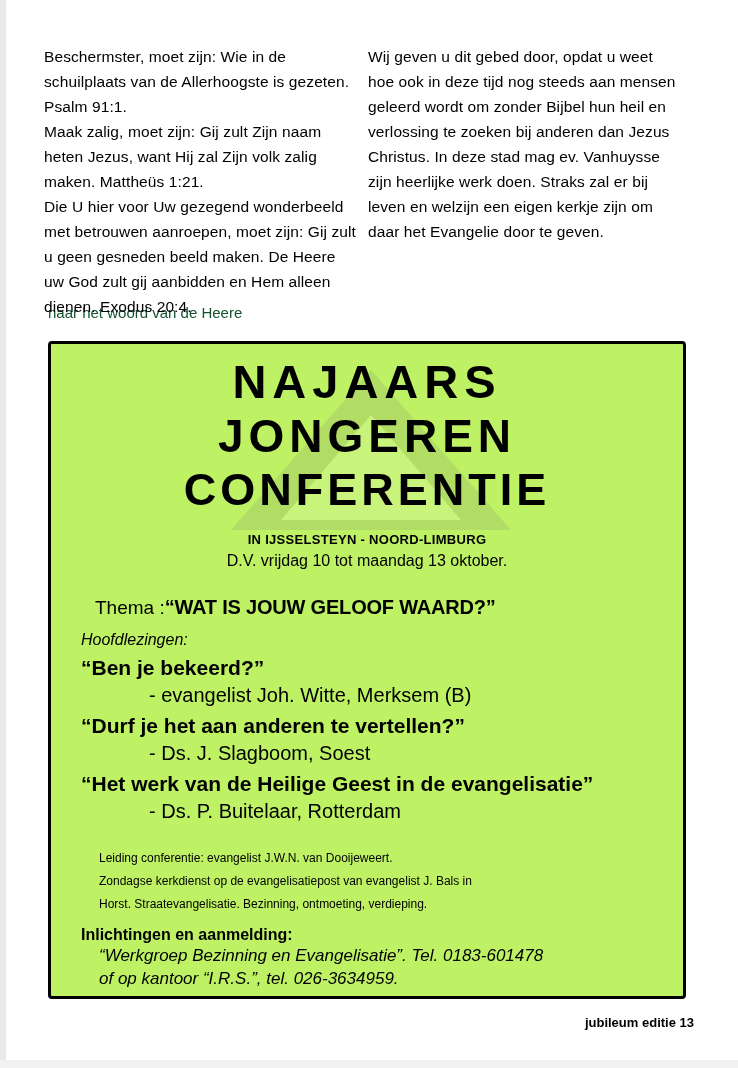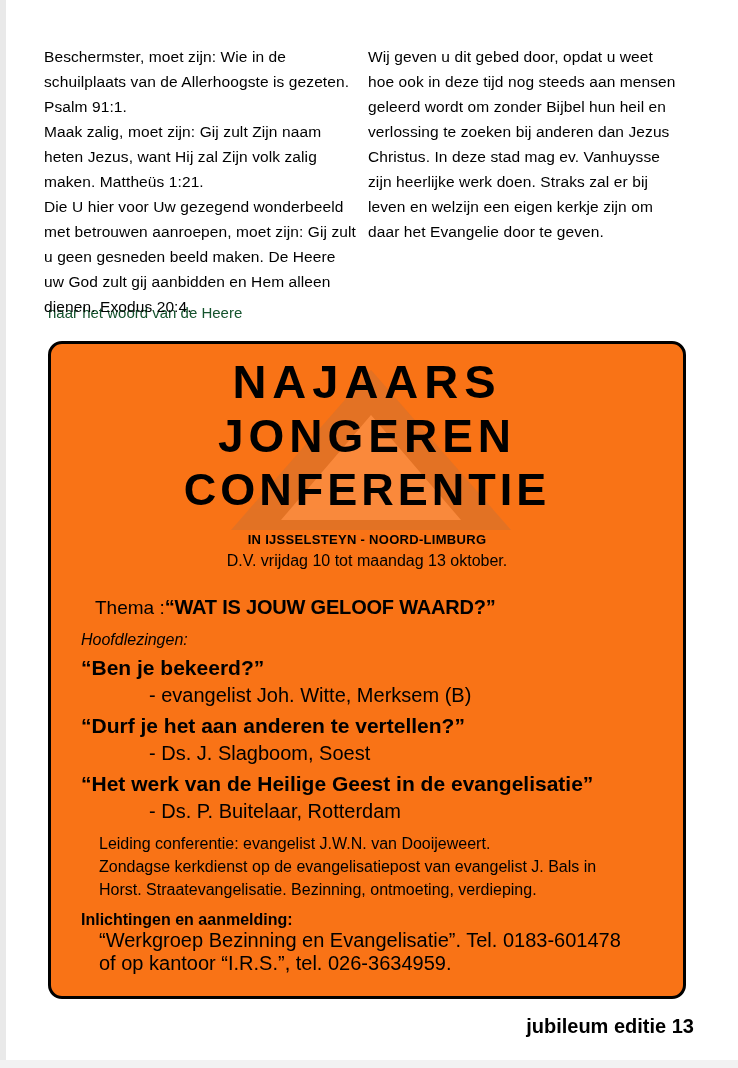--- a/index.html
+++ b/index.html
@@ -73,22 +73,22 @@
   }
 
   
   .ad-box {
     position: relative;
     margin-top: 22px;
     margin-left: 4px;
     width: 632px;
     height: 652px;
     border: 3px solid #000;
-    border-radius: 14px;
-    background: #f97316;
+    border-radius: 4px;
+    background: #bef264;
     overflow: hidden;
   }
   .ad-inner {
     position: absolute;
     inset: 0;
     padding: 14px 26px 0 26px;
   }
   .watermark {
     position: absolute;
     left: 170px;
@@ -145,42 +145,43 @@
     margin-top: 7px;
     padding-left: 4px;
   }
   .lecture-speaker {
     font-size: 20px;
     margin-top: 4px;
     padding-left: 72px;
   }
 
   .details {
-    margin-top: 9px;
+    margin-top: 24px;
     padding-left: 22px;
-    font-size: 16px;
+    font-size: 12px;
     line-height: 23px;
   }
   .details .line { margin: 0; }
   .info-head {
     margin-top: 10px;
     font-size: 16px;
     font-weight: bold;
     padding-left: 4px;
   }
   .info-line {
-    font-size: 20px;
+    font-size: 17px;
     line-height: 23px;
     padding-left: 22px;
+    font-style: italic;
   }
 
   .footer {
     margin-top: 16px;
     text-align: right;
-    font-size: 20px;
+    font-size: 13px;
     font-weight: bold;
     padding-right: 2px;
   }
 </style>
 </head>
 <body>
 
 <div class="page">
 
   <div class="edge-left"></div>

